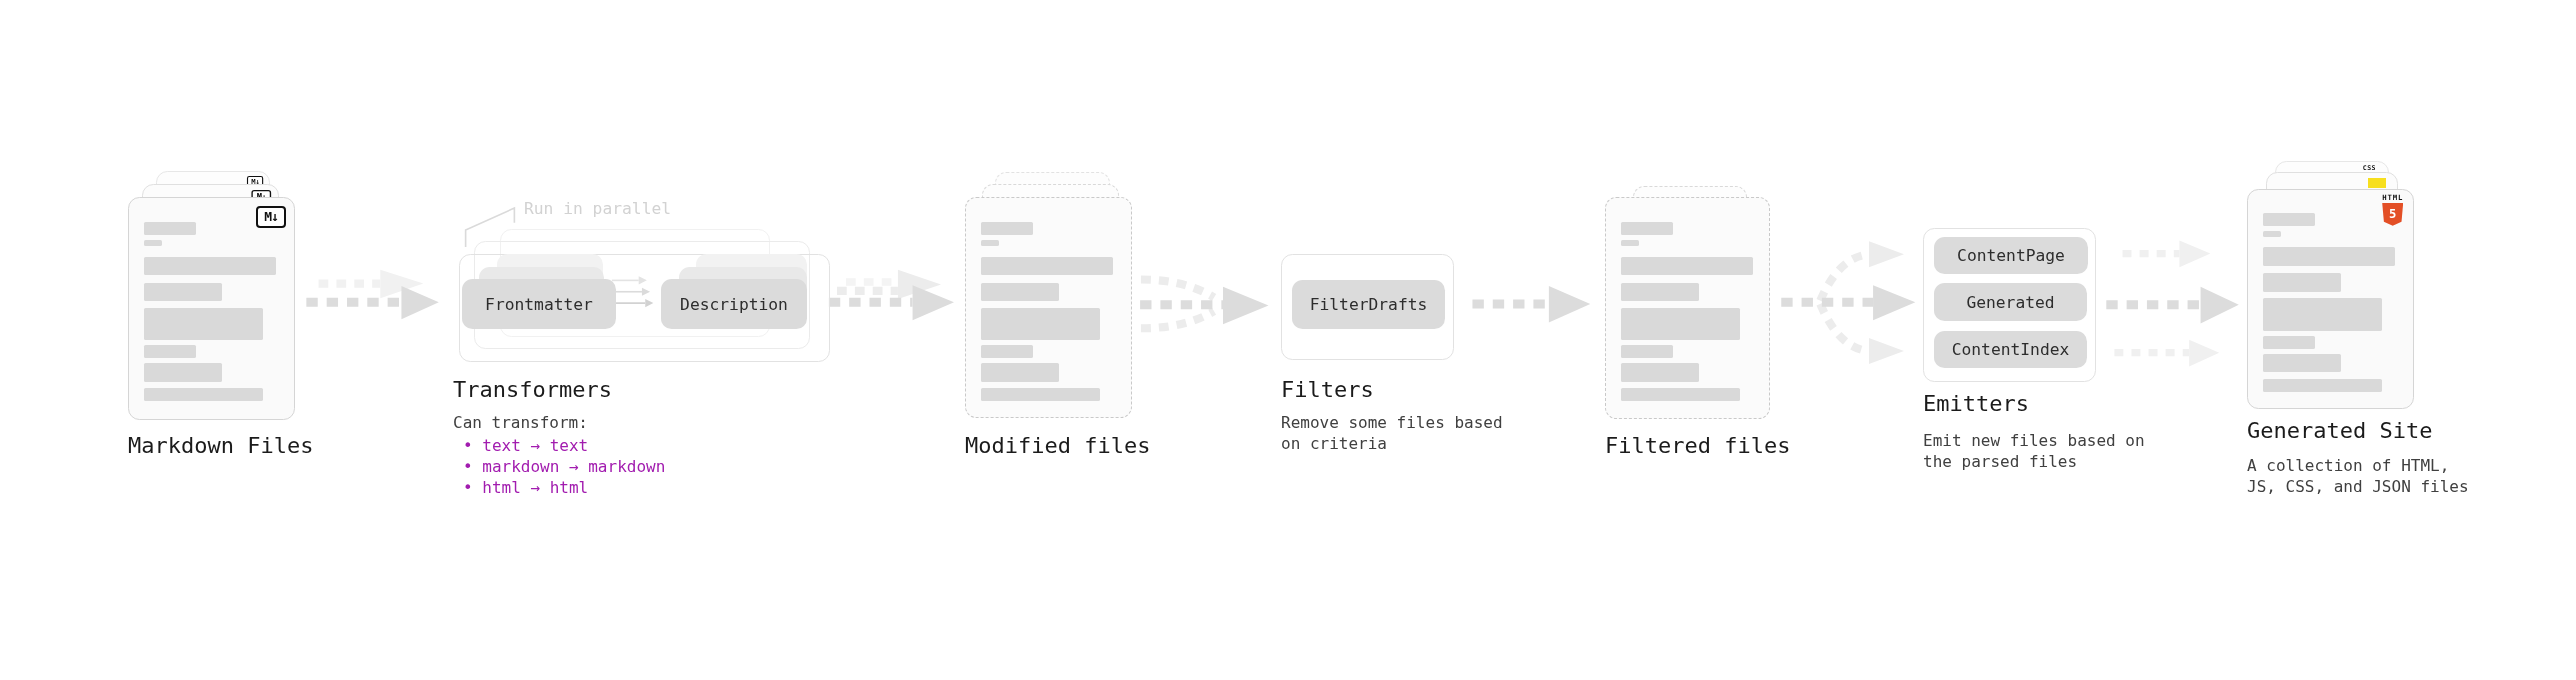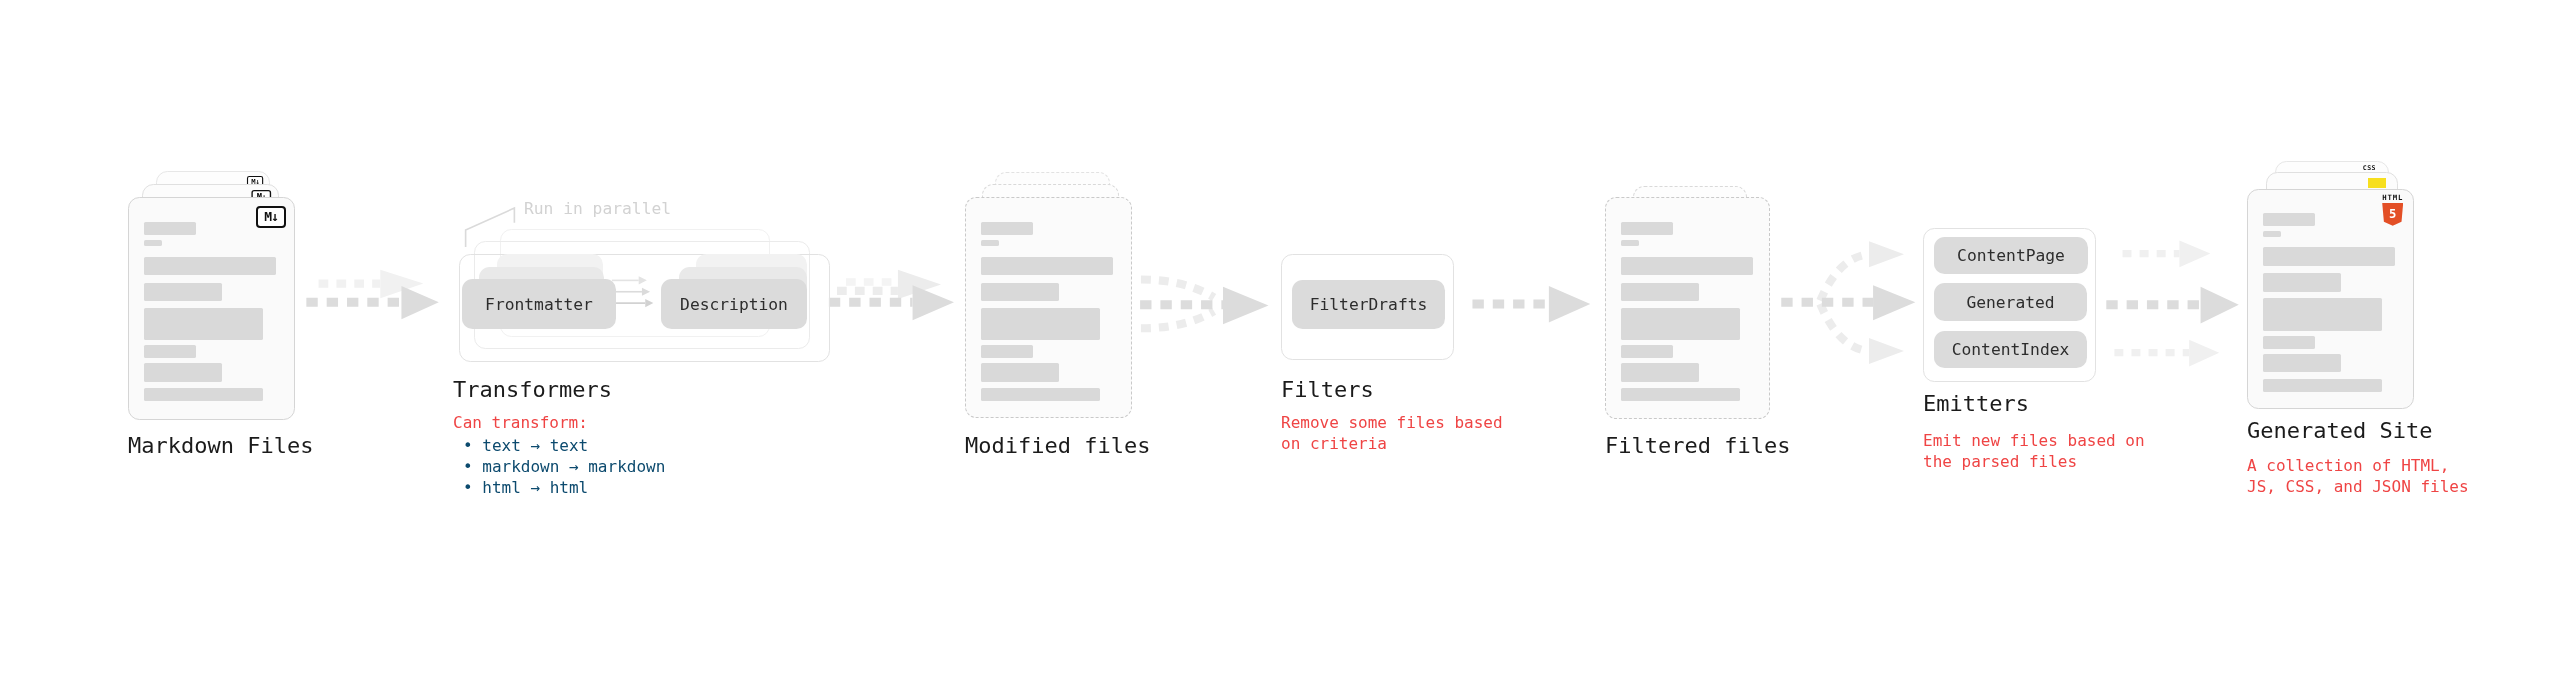--- a/index.html
+++ b/index.html
@@ -58,22 +58,22 @@
   .chip{
     position:absolute;background:#dbdbdb;border-radius:10.6px;box-sizing:border-box;
     display:flex;align-items:center;justify-content:center;
     font-size:16.3px;color:#2d2d2d;white-space:nowrap;
   }
   .chip.ghost1{background:#e9e9e9;}
   .chip.ghost2{background:#f2f2f2;}
 
   
   .stage-label{position:absolute;font-size:22px;color:#1b1b1b;white-space:nowrap;z-index:5;}
-  .stage-desc{position:absolute;font-size:16px;line-height:21px;color:#ef4444;white-space:nowrap;z-index:5;}
-  .bullets{position:absolute;font-size:16px;line-height:21px;color:#0c4a6e;white-space:nowrap;z-index:5;}
+  .stage-desc{position:absolute;font-size:16px;line-height:21px;color:#404040;white-space:nowrap;z-index:5;}
+  .bullets{position:absolute;font-size:16px;line-height:21px;color:#a21caf;white-space:nowrap;z-index:5;}
   .callout-label{position:absolute;font-size:16.3px;color:#d2d2d2;white-space:nowrap;z-index:4;}
 </style>
 </head>
 <body>
 
 <div class="canvas">
 
   <svg class="flow" width="2576" height="681" viewBox="0 0 3170 838">
 
     <polyline points="573,304 573,283 633,256 633,274" fill="none" stroke="#dadada" stroke-width="2"></polyline>

